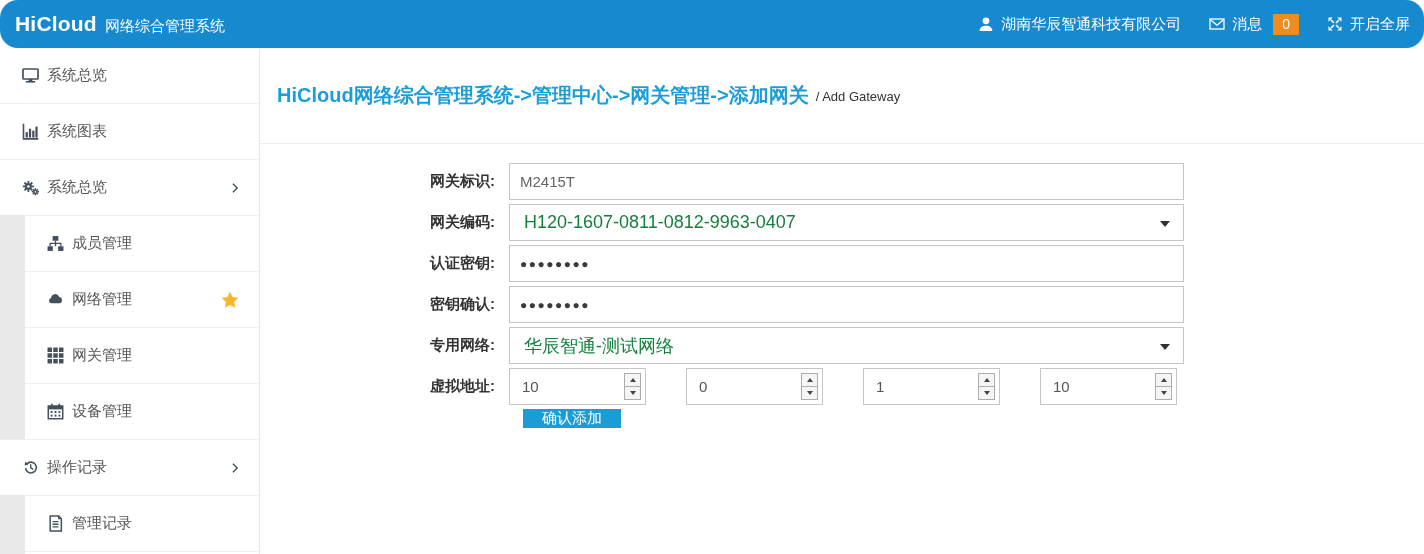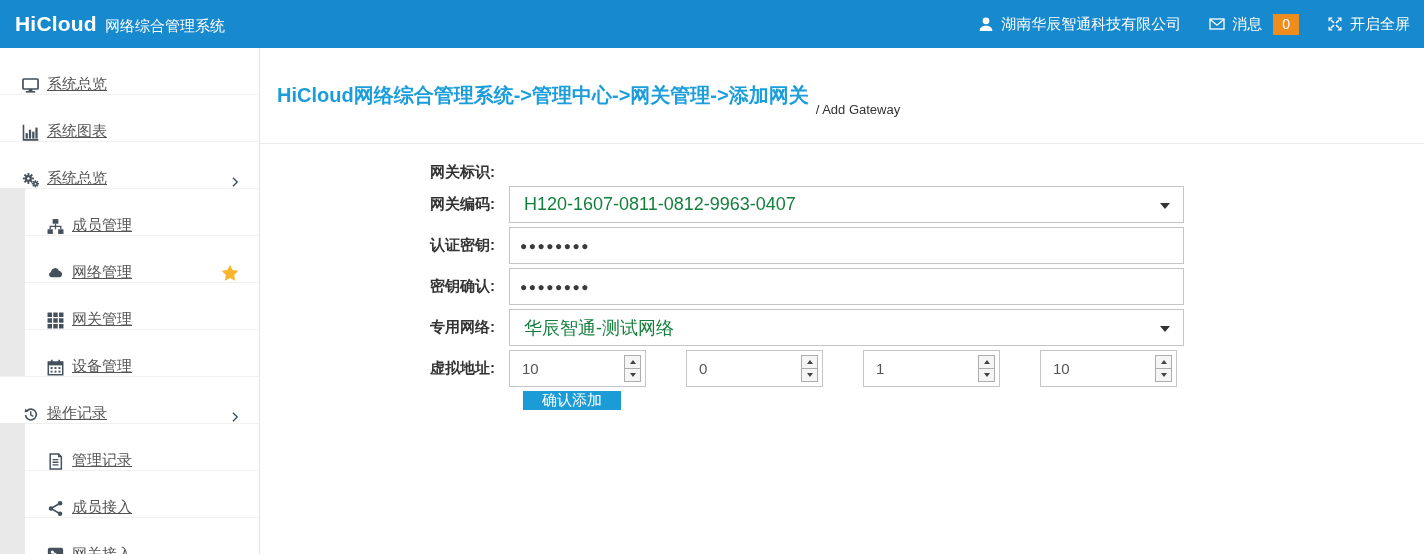--- a/index.html
+++ b/index.html
@@ -1,57 +1,57 @@
 <!DOCTYPE html>
 <html><head>
 <meta charset="utf-8">
 <style>
   * { margin:0; padding:0; box-sizing:border-box; }
   html,body { width:1424px; height:554px; overflow:hidden;
     font-family:"Liberation Sans","DejaVu Sans",sans-serif; background:#fff; }
 
   
   .topbar { height:48px; background:#1789ce; color:#fff; display:flex;
-    align-items:center; padding:0 14px 0 15px; }
+    align-items:center; padding:0 14px 0 15px;border-radius:18px; }
   .brand { display:flex; align-items:baseline; gap:8px; }
   .brand-name { font-size:21px; font-weight:bold; letter-spacing:0.2px; }
   .brand-suffix { font-size:15px; }
   .topbar-right { margin-left:auto; display:flex; align-items:center; gap:28px; font-size:15px; }
   .tb-group { display:flex; align-items:center; gap:7px; cursor:pointer; }
   .tb-icon { display:inline-flex; width:16px; height:16px; }
   .tb-icon svg { width:16px; height:16px; }
   .msg-badge { background:#ef8c1e; color:#fff; font-size:14px; padding:2px 9px;
     margin-left:4px; line-height:17px; }
 
   
   .layout { display:flex; height:506px; }
 
   
   .sidebar { width:260px; background:#fff; border-right:1px solid #e4e4e4; }
-  .side-item { position:relative; height:47px; display:flex; align-items:flex-end;
-    padding-left:22px; border-bottom:1px solid #f0f0f0; color:#555; cursor:pointer;text-decoration:underline; }
+  .side-item { position:relative; height:56px; display:flex; align-items:center;
+    padding-left:22px; border-bottom:1px solid #f0f0f0; color:#555; cursor:pointer; }
   .side-item .itm-icon { display:inline-flex; width:17px; height:17px; color:#44505c;
     margin-right:8px; flex:0 0 auto; }
   .side-item .itm-icon svg { width:17px; height:17px; }
   .side-item .itm-label { font-size:15px; }
   .side-item.sub { padding-left:47px; }
   .side-item.sub::before { content:""; position:absolute; left:0; top:-1px; bottom:0;
     width:25px; background:#e9e9e9; }
   .itm-chevron { margin-left:auto; margin-right:18px; display:inline-flex; color:#34495e; }
   .itm-chevron svg { width:12px; height:12px; }
   .itm-star { margin-left:auto; margin-right:20px; display:inline-flex; color:#f8b62c; }
   .itm-star svg { width:18px; height:18px; }
 
   
   .content { flex:1; background:#fff; }
   .page-header { height:96px; display:flex; align-items:center; padding-left:17px;
     border-bottom:1px solid #ececec; }
   .crumb { font-size:20px; font-weight:bold; color:#1a9ddb; }
   .crumb-suffix { font-size:13px; color:#333; margin-left:7px; font-weight:normal;
-    position:relative; top:14px; }
+    position:relative; top:1px; }
 
   
   .form { margin-top:19px; }
   .frow { display:flex; align-items:center; margin-bottom:4px; }
   .flabel { width:249px; padding-right:14px; text-align:right; font-size:15px;
     font-weight:bold; color:#333; flex:0 0 auto; }
   .fctl { width:675px; height:37px; border:1px solid #c5c5c5; background:#fff;
     display:flex; align-items:center; position:relative; }
   .fctl input.txt { width:100%; height:100%; border:none; outline:none; padding:0 10px;
     font-size:15px; color:#666; font-family:inherit; background:transparent; }
@@ -290,20 +290,23 @@
   <main class="content">
     <div class="page-header">
       <span class="crumb">HiCloud网络综合管理系统-&gt;管理中心-&gt;网关管理-&gt;添加网关</span>
       <span class="crumb-suffix">/ Add Gateway</span>
     </div>
 
     <form class="form">
 
       <div class="frow">
         <label class="flabel">网关标识:</label>
+        <div class="fctl">
+          <input class="txt" type="text" value="M2415T" style="">
+        </div>
       </div>
 
       <div class="frow">
         <label class="flabel">网关编码:</label>
         <div class="fctl select">
           <span class="sel-value">H120-1607-0811-0812-9963-0407</span>
           <span class="caret-down"></span>
         </div>
       </div>
 

